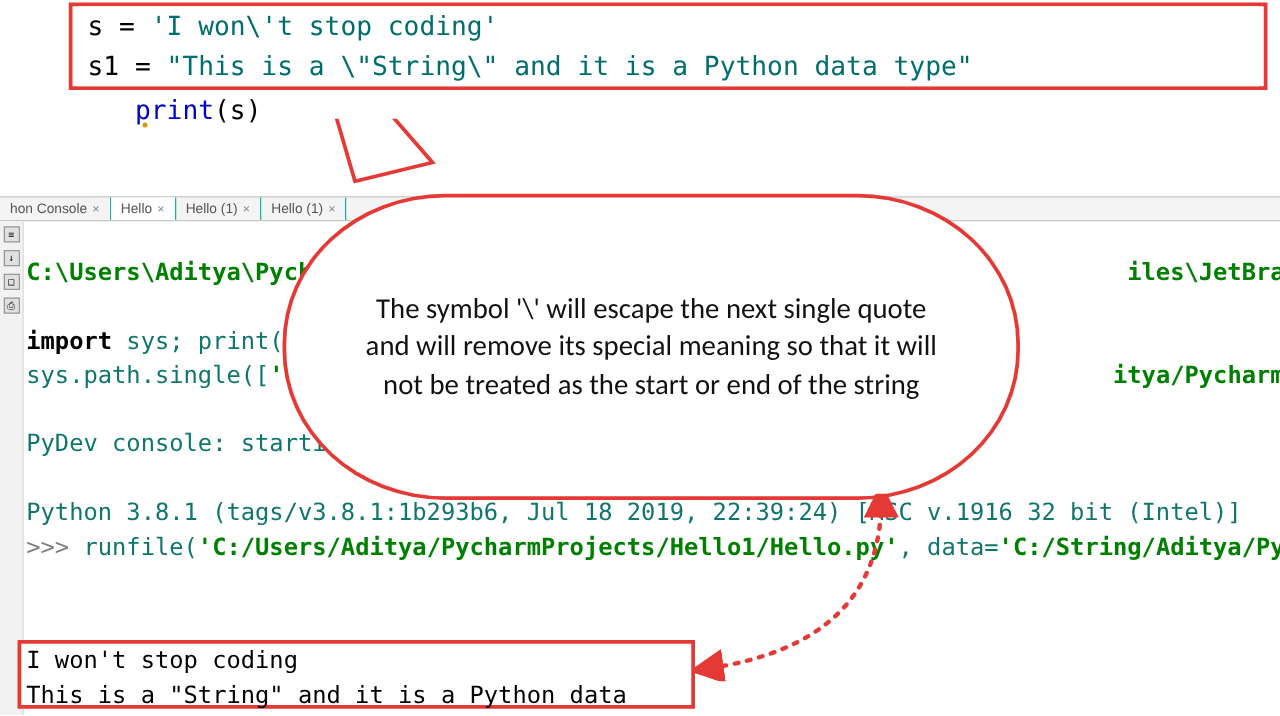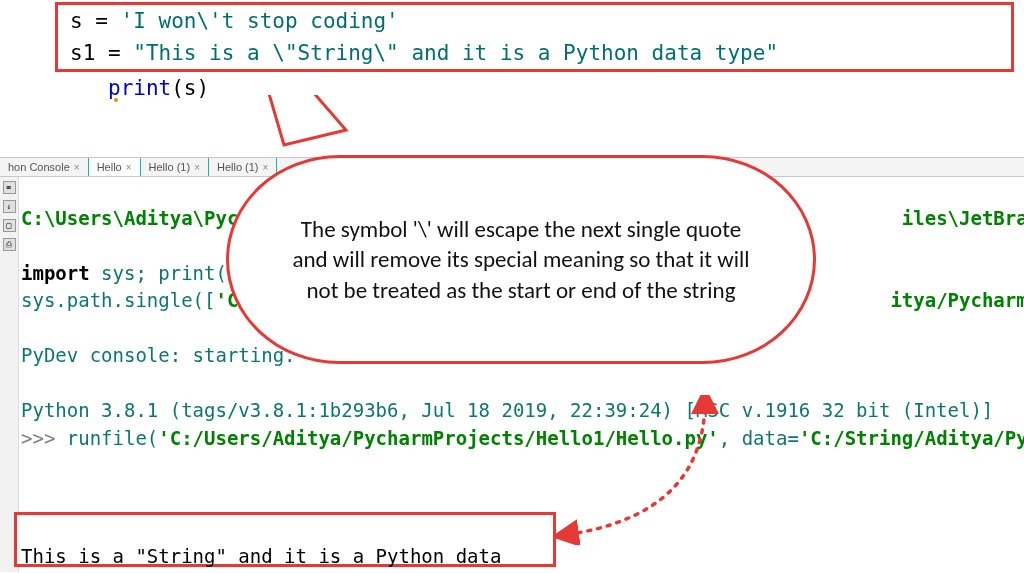--- a/index.html
+++ b/index.html
@@ -102,21 +102,21 @@
       font-size: 19px;
       line-height: 1.45;
       background: #fff;
     }
 
     .callout {
       position: absolute;
       top: 155px;
       left: 226px;
       width: 590px;
-      height: 209px;
+      height: 245px;
       pointer-events: none;
     }
     .bubble {
       position: absolute;
       top: 0; left: 0; width: 100%; height: 100%;
       border: 3px solid #e53935;
       border-radius: 130px / 120px;
       background: #fff;
       display: flex;
       align-items: center;
@@ -191,20 +191,21 @@
 <span class="kw2">import </span><span class="txt">sys; print(</span><span class="str2">'Py</span>
 <span class="txt">sys.path.single([</span><span class="str2">'C:\</span>                                                       <span class="str2">itya/Pycharm</span>
 <span> </span>
 <span class="txt">PyDev console: starting.</span>
 <span> </span>
 <span class="txt">Python 3.8.1 (tags/v3.8.1:1b293b6, Jul 18 2019, 22:39:24) [MSC v.1916 32 bit (Intel)] </span>
 <span class="cmd">&gt;&gt;&gt; </span><span class="txt">runfile(</span><span class="str2">'C:/Users/Aditya/PycharmProjects/Hello1/Hello.py'</span><span class="txt">, data=</span><span class="str2">'C:/String/Aditya/Py</span>
 </div>
 
 <div class="red-box-bottom">
+<span>I won't stop coding</span>
 <br><span>This is a "String" and it is a Python data type</span>
 </div>
 
 <div class="callout">
   <svg class="tail" viewBox="0 0 140 60">
     <path d="M 10 -80 L 48 50 L 110 35 Z" fill="#fff" stroke="#e53935" stroke-width="3"></path>
   </svg>
   <div class="bubble">
     <div class="bubble-text">The symbol '\' will escape the next single quote and will remove its special meaning so that it will not be treated as the start or end of the string</div>
   </div>

